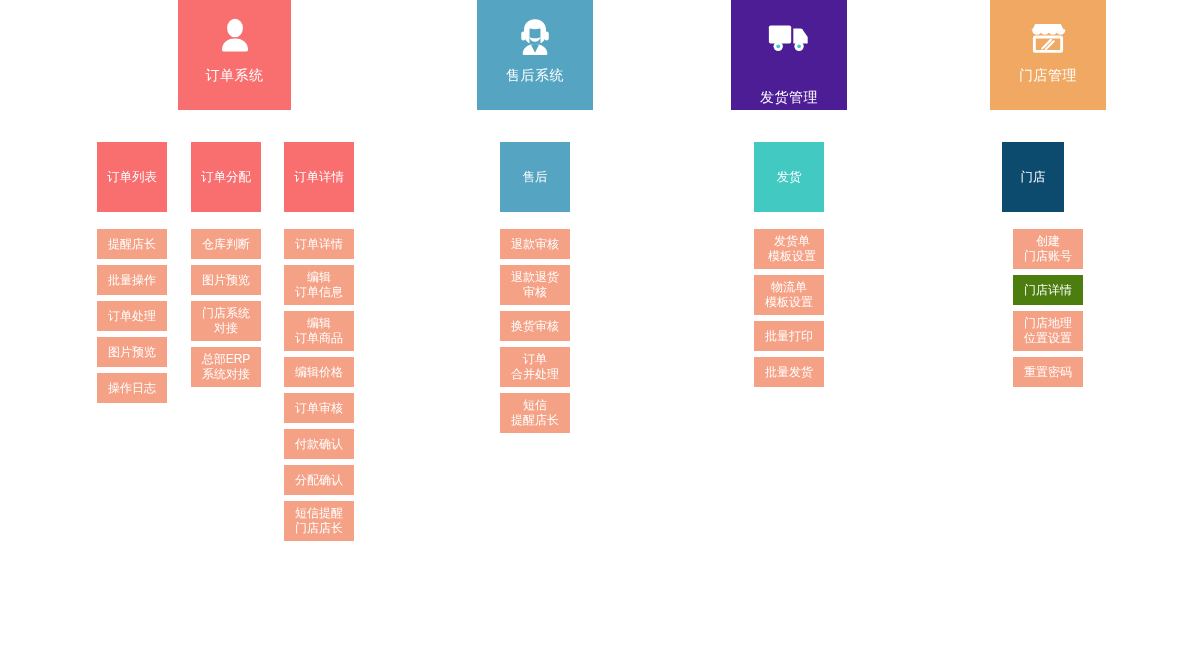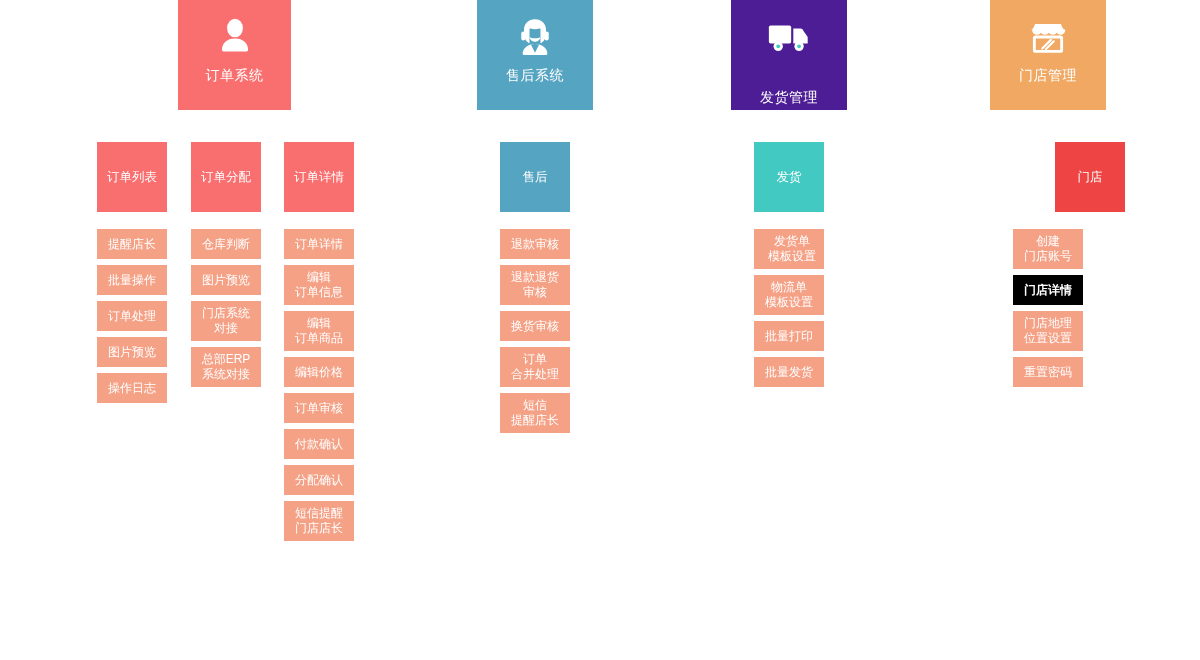--- a/index.html
+++ b/index.html
@@ -293,31 +293,31 @@
       <div class="sys-icon">
         <svg viewBox="0 0 64 64" width="46" height="46" aria-hidden="true">
           <path d="M8 22c3.2 0 4.6-4.5 6-8h36c1.4 3.5 2.8 8 6 8 0 4.5-3.2 7-6.5 7-2.3 0-4.2-1.1-5.4-2.8-1.2 1.7-3.1 2.8-5.4 2.8S34.2 27.9 33 26.2c-1.2 1.7-3.1 2.8-5.4 2.8s-4.2-1.1-5.4-2.8C21 27.9 19.1 29 16.8 29 13.4 29 10 26.5 10 22z" fill="#ffffff"></path>
           <rect x="13" y="32" width="38" height="20" rx="2" fill="none" stroke="#ffffff" stroke-width="4"></rect>
           <path d="M24 48l12-12" stroke="#ffffff" stroke-width="3" stroke-linecap="round"></path>
           <path d="M29 49l11-11" stroke="#ffffff" stroke-width="3" stroke-linecap="round"></path>
         </svg>
       </div>
       <div class="sys-label">门店管理</div>
     </div>
-    <div class="mod-card" style="left: 1055px; top: 142px; width: 70px; height: 70px; background: #ef4444;">
+    <div class="mod-card" style="left: 1002px; top: 142px; width: 62px; height: 70px; background: #0c4a6e;">
       <span>门店</span>
     </div>
     <div class="feat-col" style="left: 1013px; top: 229px; width: 70px;">
       <div class="feat-chip two-line" title="创建门店账号" style="background: rgb(245, 161, 134);">
         <div>
           <span>创建</span>
           <span>门店账号</span>
         </div>
       </div>
-      <div class="feat-chip one-line" title="门店详情" style="background: #000000; font-weight: bold;">
+      <div class="feat-chip one-line" title="门店详情" style="background: #4d7c0f;">
         <div>
           <span>门店详情</span>
         </div>
       </div>
       <div class="feat-chip two-line" title="门店地理位置设置" style="background: rgb(245, 161, 134);">
         <div>
           <span>门店地理</span>
           <span>位置设置</span>
         </div>
       </div>

